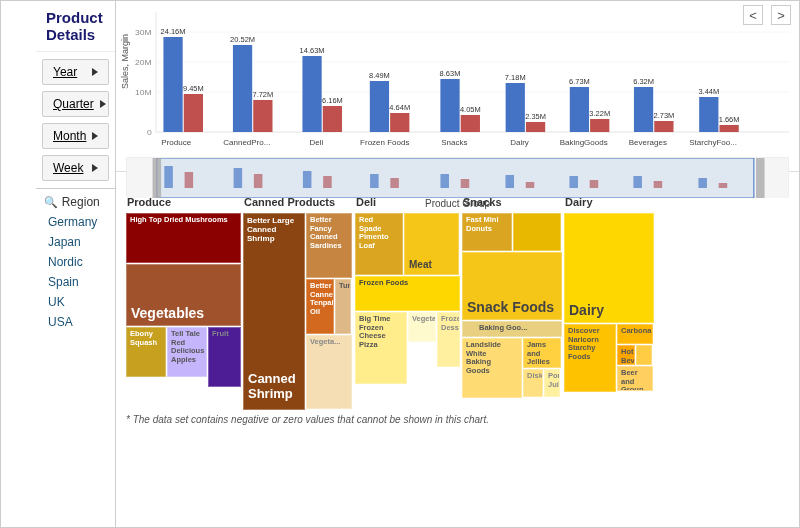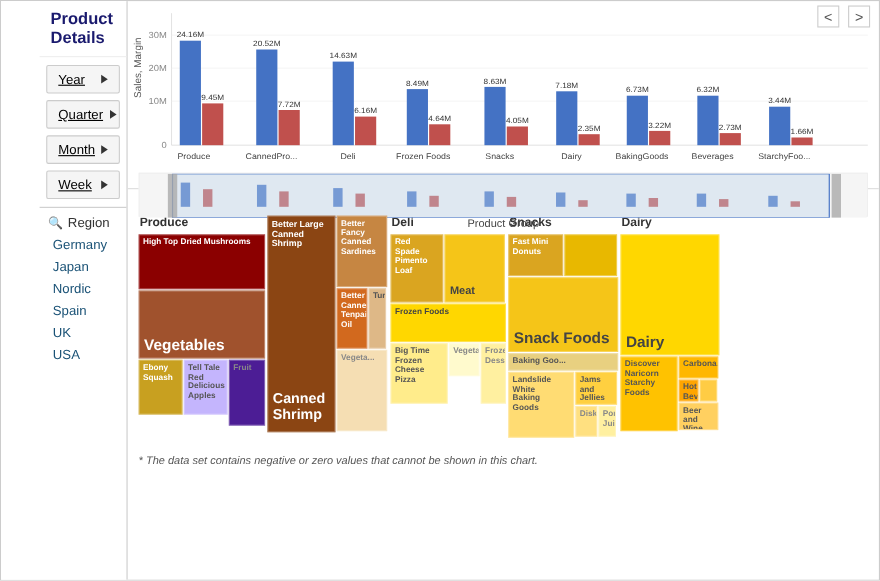--- a/index.html
+++ b/index.html
@@ -350,20 +350,21 @@
                 <div style="position: absolute; top: 2px; left: 3px; font-size: 7.5px; font-weight: bold; color: rgb(85, 85, 85); line-height: 1.15; white-space: pre-line;">Tell Tale Red
 Delicious
 Apples</div>
               </div>
               <div style="width: 33px; height: 60px; background: #4c1d95; position: relative; overflow: hidden; flex-shrink: 0; display: inline-block; vertical-align: top; box-sizing: border-box; border: 1px solid rgba(255, 255, 255, 0.3);">
                 <div style="position: absolute; top: 2px; left: 3px; font-size: 7.5px; font-weight: bold; color: rgb(136, 136, 136); line-height: 1.15; white-space: pre-line;">Fruit</div>
               </div>
             </div>
           </div>
           <div style="display: flex; flex-direction: column; gap: 1px; width: 110px; flex-shrink: 0;">
+            <div style="font-size: 11px; font-weight: bold; color: rgb(51, 51, 51); padding: 0px 1px; height: 16px;">Canned Products</div>
             <div style="display: flex; gap: 1px; flex: 1 1 0%;">
               <div style="width: 62px; height: 197px; background: rgb(139, 69, 19); position: relative; overflow: hidden; border: 1px solid rgba(255, 255, 255, 0.3); flex-shrink: 0;">
                 <div style="position: absolute; top: 2px; left: 3px; font-size: 8px; font-weight: bold; color: rgb(255, 255, 255); line-height: 1.15;">Better Large Canned
 Shrimp</div>
                 <div style="position: absolute; bottom: 8px; left: 4px; font-size: 13px; font-weight: bold; color: rgb(255, 255, 255); line-height: 1.1;">Canned
 Shrimp</div>
               </div>
               <div style="display: flex; flex-direction: column; gap: 1px; width: 46px;">
                 <div style="width: 46px; height: 65px; background: rgb(198, 134, 66); position: relative; overflow: hidden; flex-shrink: 0; display: inline-block; vertical-align: top; box-sizing: border-box; border: 1px solid rgba(255, 255, 255, 0.3);">
                   <div style="position: absolute; top: 2px; left: 3px; font-size: 7.5px; font-weight: bold; color: rgb(255, 255, 255); line-height: 1.15; white-space: pre-line;">Better
@@ -398,21 +399,21 @@
 Loaf</div>
               </div>
               <div style="width: 55px; height: 62px; background: rgb(245, 197, 24); position: relative; overflow: hidden; flex-shrink: 0; display: inline-block; vertical-align: top; box-sizing: border-box; border: 1px solid rgba(255, 255, 255, 0.3);">
                 <div style="position: absolute; bottom: 4px; left: 4px; font-size: 10px; font-weight: bold; color: rgb(68, 68, 68); line-height: 1.1;">Meat</div>
               </div>
             </div>
             <div style="width: 105px; height: 35px; background: rgb(255, 215, 0); position: relative; overflow: hidden; flex-shrink: 0; display: inline-block; vertical-align: top; box-sizing: border-box; border: 1px solid rgba(255, 255, 255, 0.3);">
               <div style="position: absolute; top: 2px; left: 3px; font-size: 7.5px; font-weight: bold; color: rgb(68, 68, 68); line-height: 1.15; white-space: pre-line;">Frozen Foods</div>
             </div>
             <div style="display: flex; gap: 1px;">
-              <div style="width: 52px; height: 55px; background: rgb(255, 236, 139); position: relative; overflow: hidden; flex-shrink: 0; display: inline-block; vertical-align: top; box-sizing: border-box; border: 1px solid rgba(255, 255, 255, 0.3);">
+              <div style="width: 52px; height: 72px; background: rgb(255, 236, 139); position: relative; overflow: hidden; flex-shrink: 0; display: inline-block; vertical-align: top; box-sizing: border-box; border: 1px solid rgba(255, 255, 255, 0.3);">
                 <div style="position: absolute; top: 2px; left: 3px; font-size: 7.5px; font-weight: bold; color: rgb(85, 85, 85); line-height: 1.15; white-space: pre-line;">Big Time
 Frozen
 Cheese
 Pizza</div>
               </div>
               <div style="width: 28px; height: 30px; background: rgb(255, 250, 205); position: relative; overflow: hidden; flex-shrink: 0; display: inline-block; vertical-align: top; box-sizing: border-box; border: 1px solid rgba(255, 255, 255, 0.3);">
                 <div style="position: absolute; top: 2px; left: 3px; font-size: 7.5px; font-weight: bold; color: rgb(136, 136, 136); line-height: 1.15; white-space: pre-line;">Vegeta...</div>
               </div>
               <div style="width: 23px; height: 55px; background: rgb(255, 240, 160); position: relative; overflow: hidden; flex-shrink: 0; display: inline-block; vertical-align: top; box-sizing: border-box; border: 1px solid rgba(255, 255, 255, 0.3);">
                 <div style="position: absolute; top: 2px; left: 3px; font-size: 7.5px; font-weight: bold; color: rgb(136, 136, 136); line-height: 1.15; white-space: pre-line;">Frozen
@@ -428,21 +429,21 @@
 Donuts</div>
               </div>
               <div style="width: 48px; height: 38px; background: rgb(232, 184, 0); position: relative; overflow: hidden; flex-shrink: 0; display: inline-block; vertical-align: top; box-sizing: border-box; border: 1px solid rgba(255, 255, 255, 0.3);"></div>
             </div>
             <div style="width: 100px; height: 68px; background: rgb(245, 197, 24); position: relative; overflow: hidden; flex-shrink: 0; display: inline-block; vertical-align: top; box-sizing: border-box; border: 1px solid rgba(255, 255, 255, 0.3);">
               <div style="position: absolute; bottom: 4px; left: 4px; font-size: 14px; font-weight: bold; color: rgb(68, 68, 68); line-height: 1.1;">Snack Foods</div>
             </div>
             <div style="display: flex; gap: 1px;">
               <div style="display: flex; flex-direction: column; gap: 1px;">
                 <div style="width: 100px; height: 16px; background: rgb(232, 208, 128); position: relative; overflow: hidden; flex-shrink: 0; display: inline-block; vertical-align: top; box-sizing: border-box; border: 1px solid rgba(255, 255, 255, 0.3);">
-                  <div style="position: absolute; top: 2px; left: 3px; font-size: 7.5px; font-weight: bold; color: rgb(85, 85, 85); line-height: 1.15; white-space: pre-line;">Baking Goo...</div>
+                  <div style="position: absolute; top: 2px; left: 16px; font-size: 7.5px; font-weight: bold; color: rgb(85, 85, 85); line-height: 1.15; white-space: pre-line;">Baking Goo...</div>
                 </div>
                 <div style="display: flex; gap: 1px;">
                   <div style="width: 60px; height: 60px; background: rgb(255, 220, 115); position: relative; overflow: hidden; flex-shrink: 0; display: inline-block; vertical-align: top; box-sizing: border-box; border: 1px solid rgba(255, 255, 255, 0.3);">
                     <div style="position: absolute; top: 2px; left: 3px; font-size: 7.5px; font-weight: bold; color: rgb(85, 85, 85); line-height: 1.15; white-space: pre-line;">Landslide
 White
 Baking
 Goods</div>
                   </div>
                   <div style="display: flex; flex-direction: column; gap: 1px;">
                     <div style="width: 38px; height: 30px; background: rgb(255, 208, 64); position: relative; overflow: hidden; flex-shrink: 0; display: inline-block; vertical-align: top; box-sizing: border-box; border: 1px solid rgba(255, 255, 255, 0.3);">
@@ -480,21 +481,21 @@
                 </div>
                 <div style="display: flex; gap: 1px;">
                   <div style="width: 18px; height: 20px; background: rgb(255, 165, 0); position: relative; overflow: hidden; flex-shrink: 0; display: inline-block; vertical-align: top; box-sizing: border-box; border: 1px solid rgba(255, 255, 255, 0.3);">
                     <div style="position: absolute; top: 2px; left: 3px; font-size: 7.5px; font-weight: bold; color: rgb(85, 85, 85); line-height: 1.15; white-space: pre-line;">Hot
 Bever...</div>
                   </div>
                   <div style="width: 16px; height: 20px; background: rgb(255, 204, 68); position: relative; overflow: hidden; flex-shrink: 0; display: inline-block; vertical-align: top; box-sizing: border-box; border: 1px solid rgba(255, 255, 255, 0.3);"></div>
                 </div>
                 <div style="width: 36px; height: 25px; background: rgb(255, 208, 96); position: relative; overflow: hidden; flex-shrink: 0; display: inline-block; vertical-align: top; box-sizing: border-box; border: 1px solid rgba(255, 255, 255, 0.3);">
                   <div style="position: absolute; top: 2px; left: 3px; font-size: 7.5px; font-weight: bold; color: rgb(85, 85, 85); line-height: 1.15; white-space: pre-line;">Beer and
-Wine</div>
+Group</div>
                 </div>
               </div>
             </div>
           </div>
         </div>
       <div class="disclaimer">* The data set contains negative or zero values that cannot be shown in this chart.</div>
     </div>
   </div>
 </div>
 

